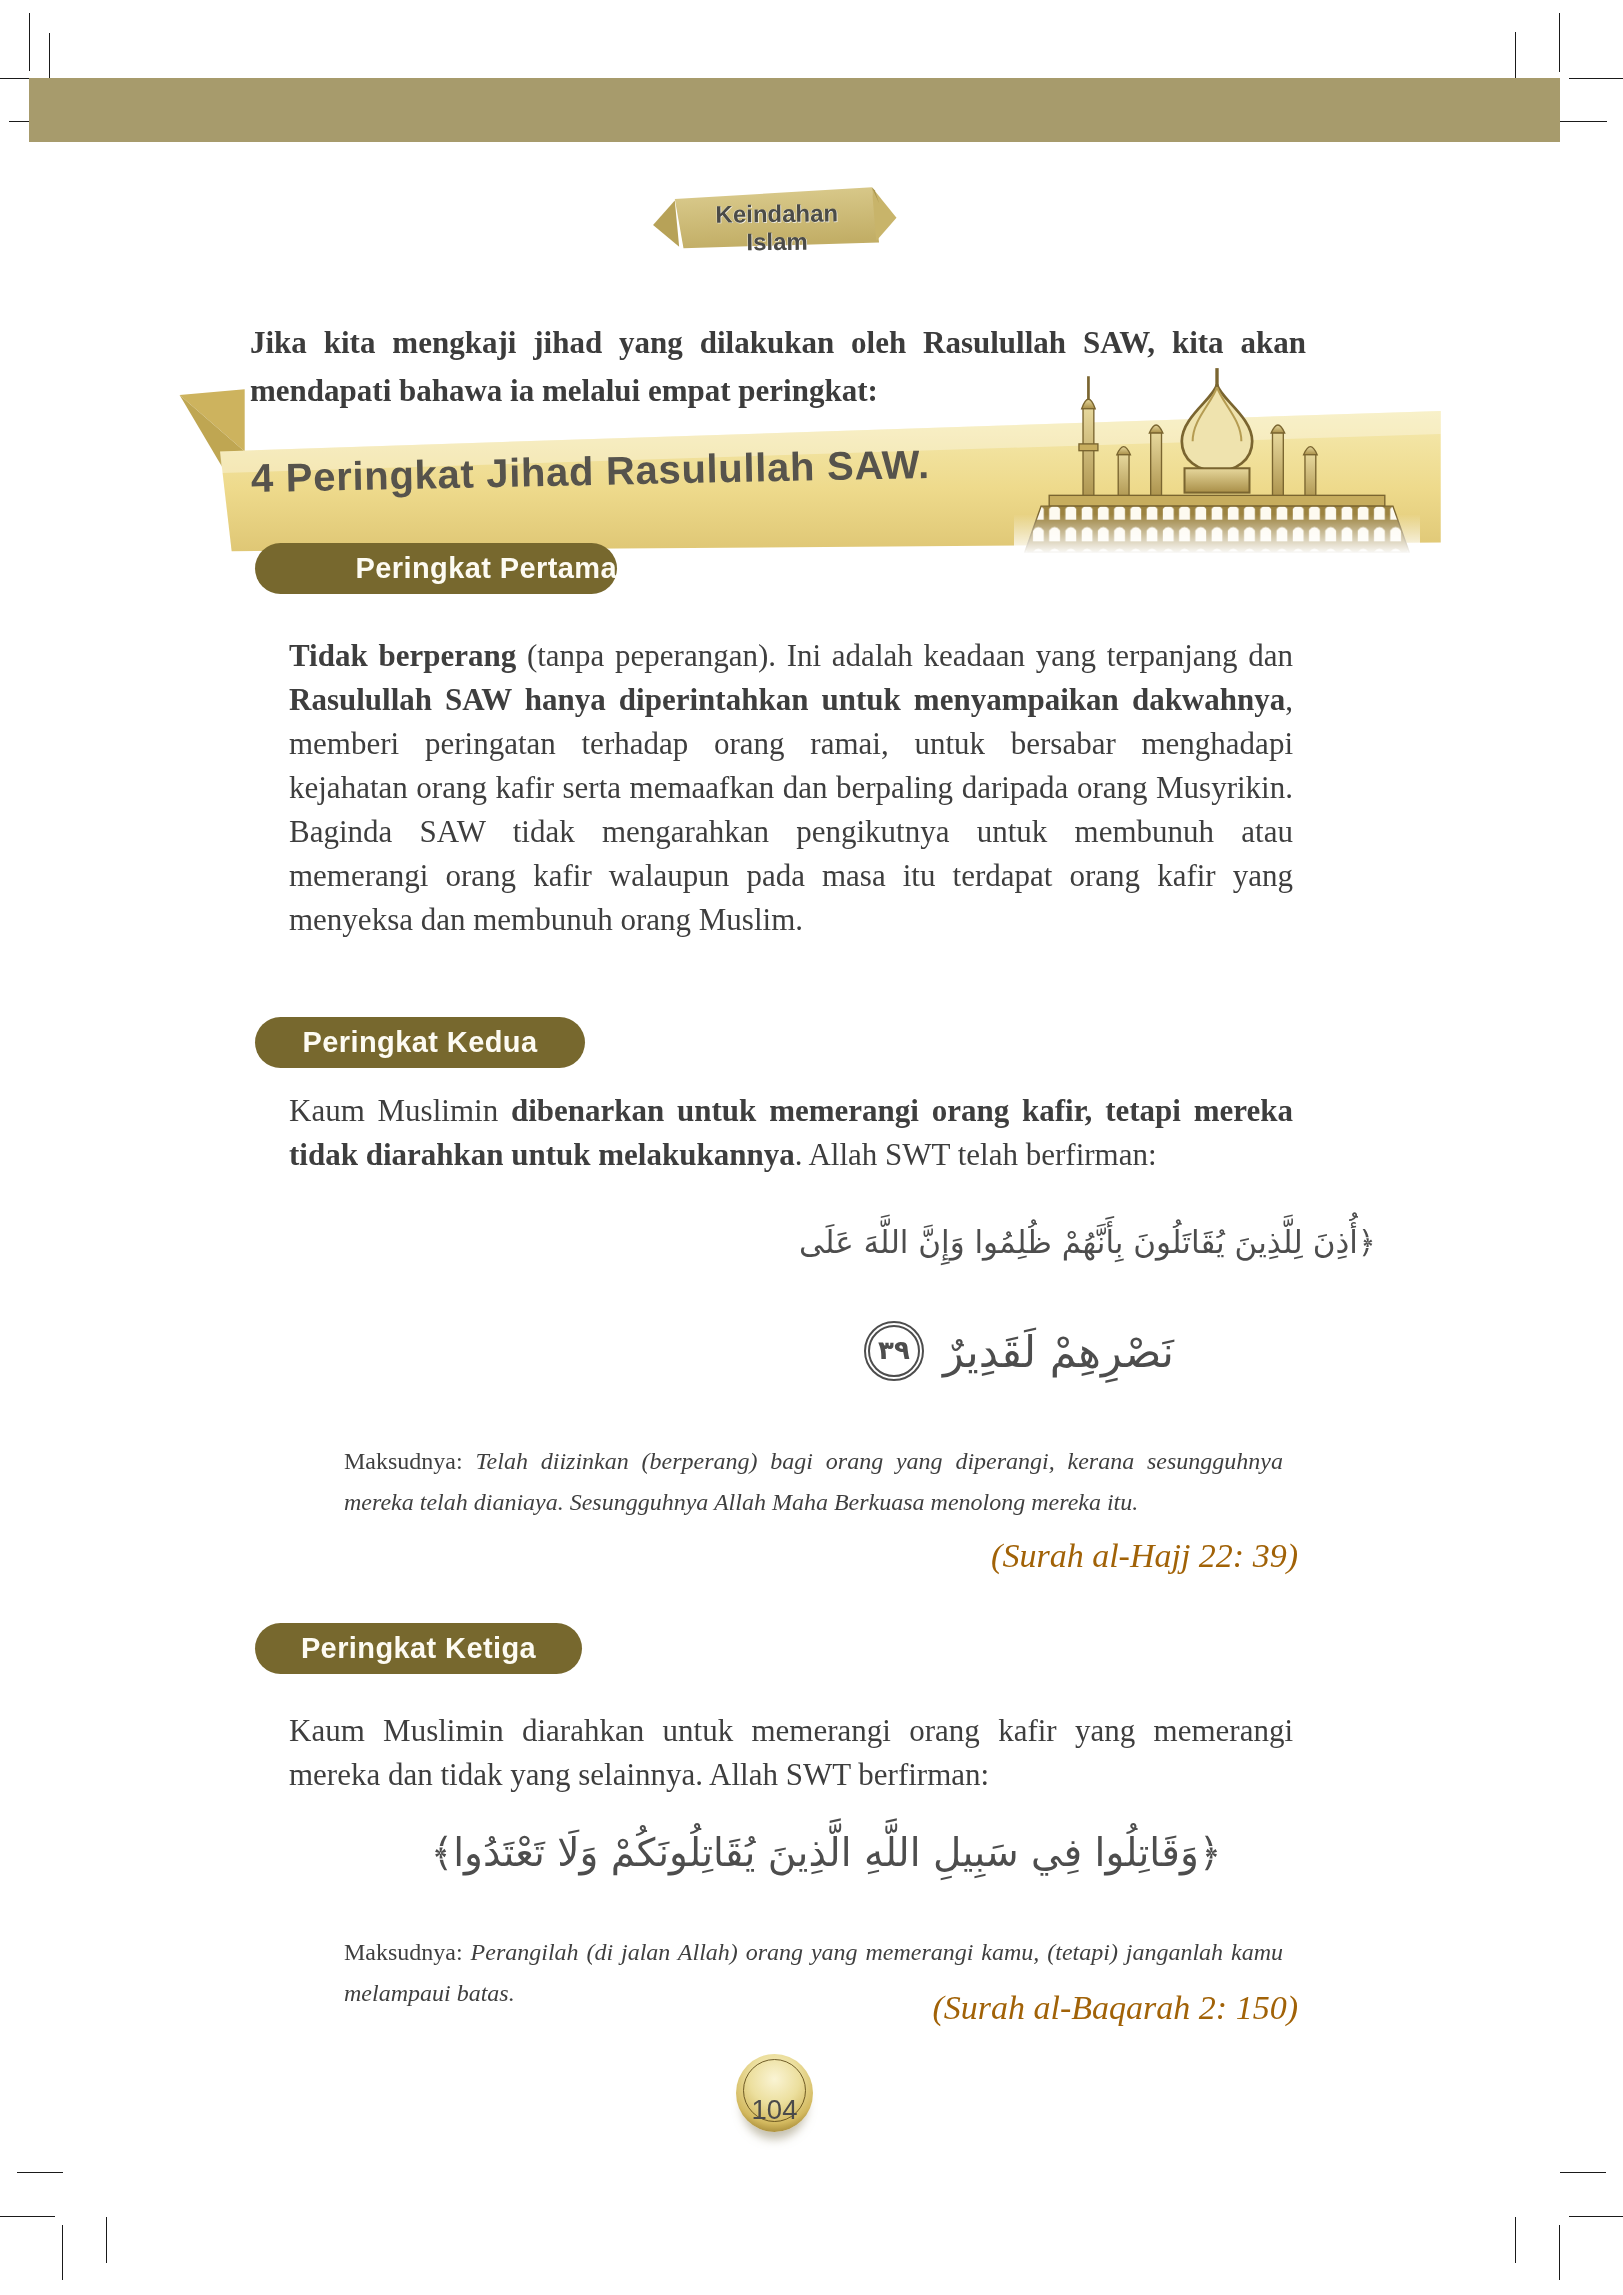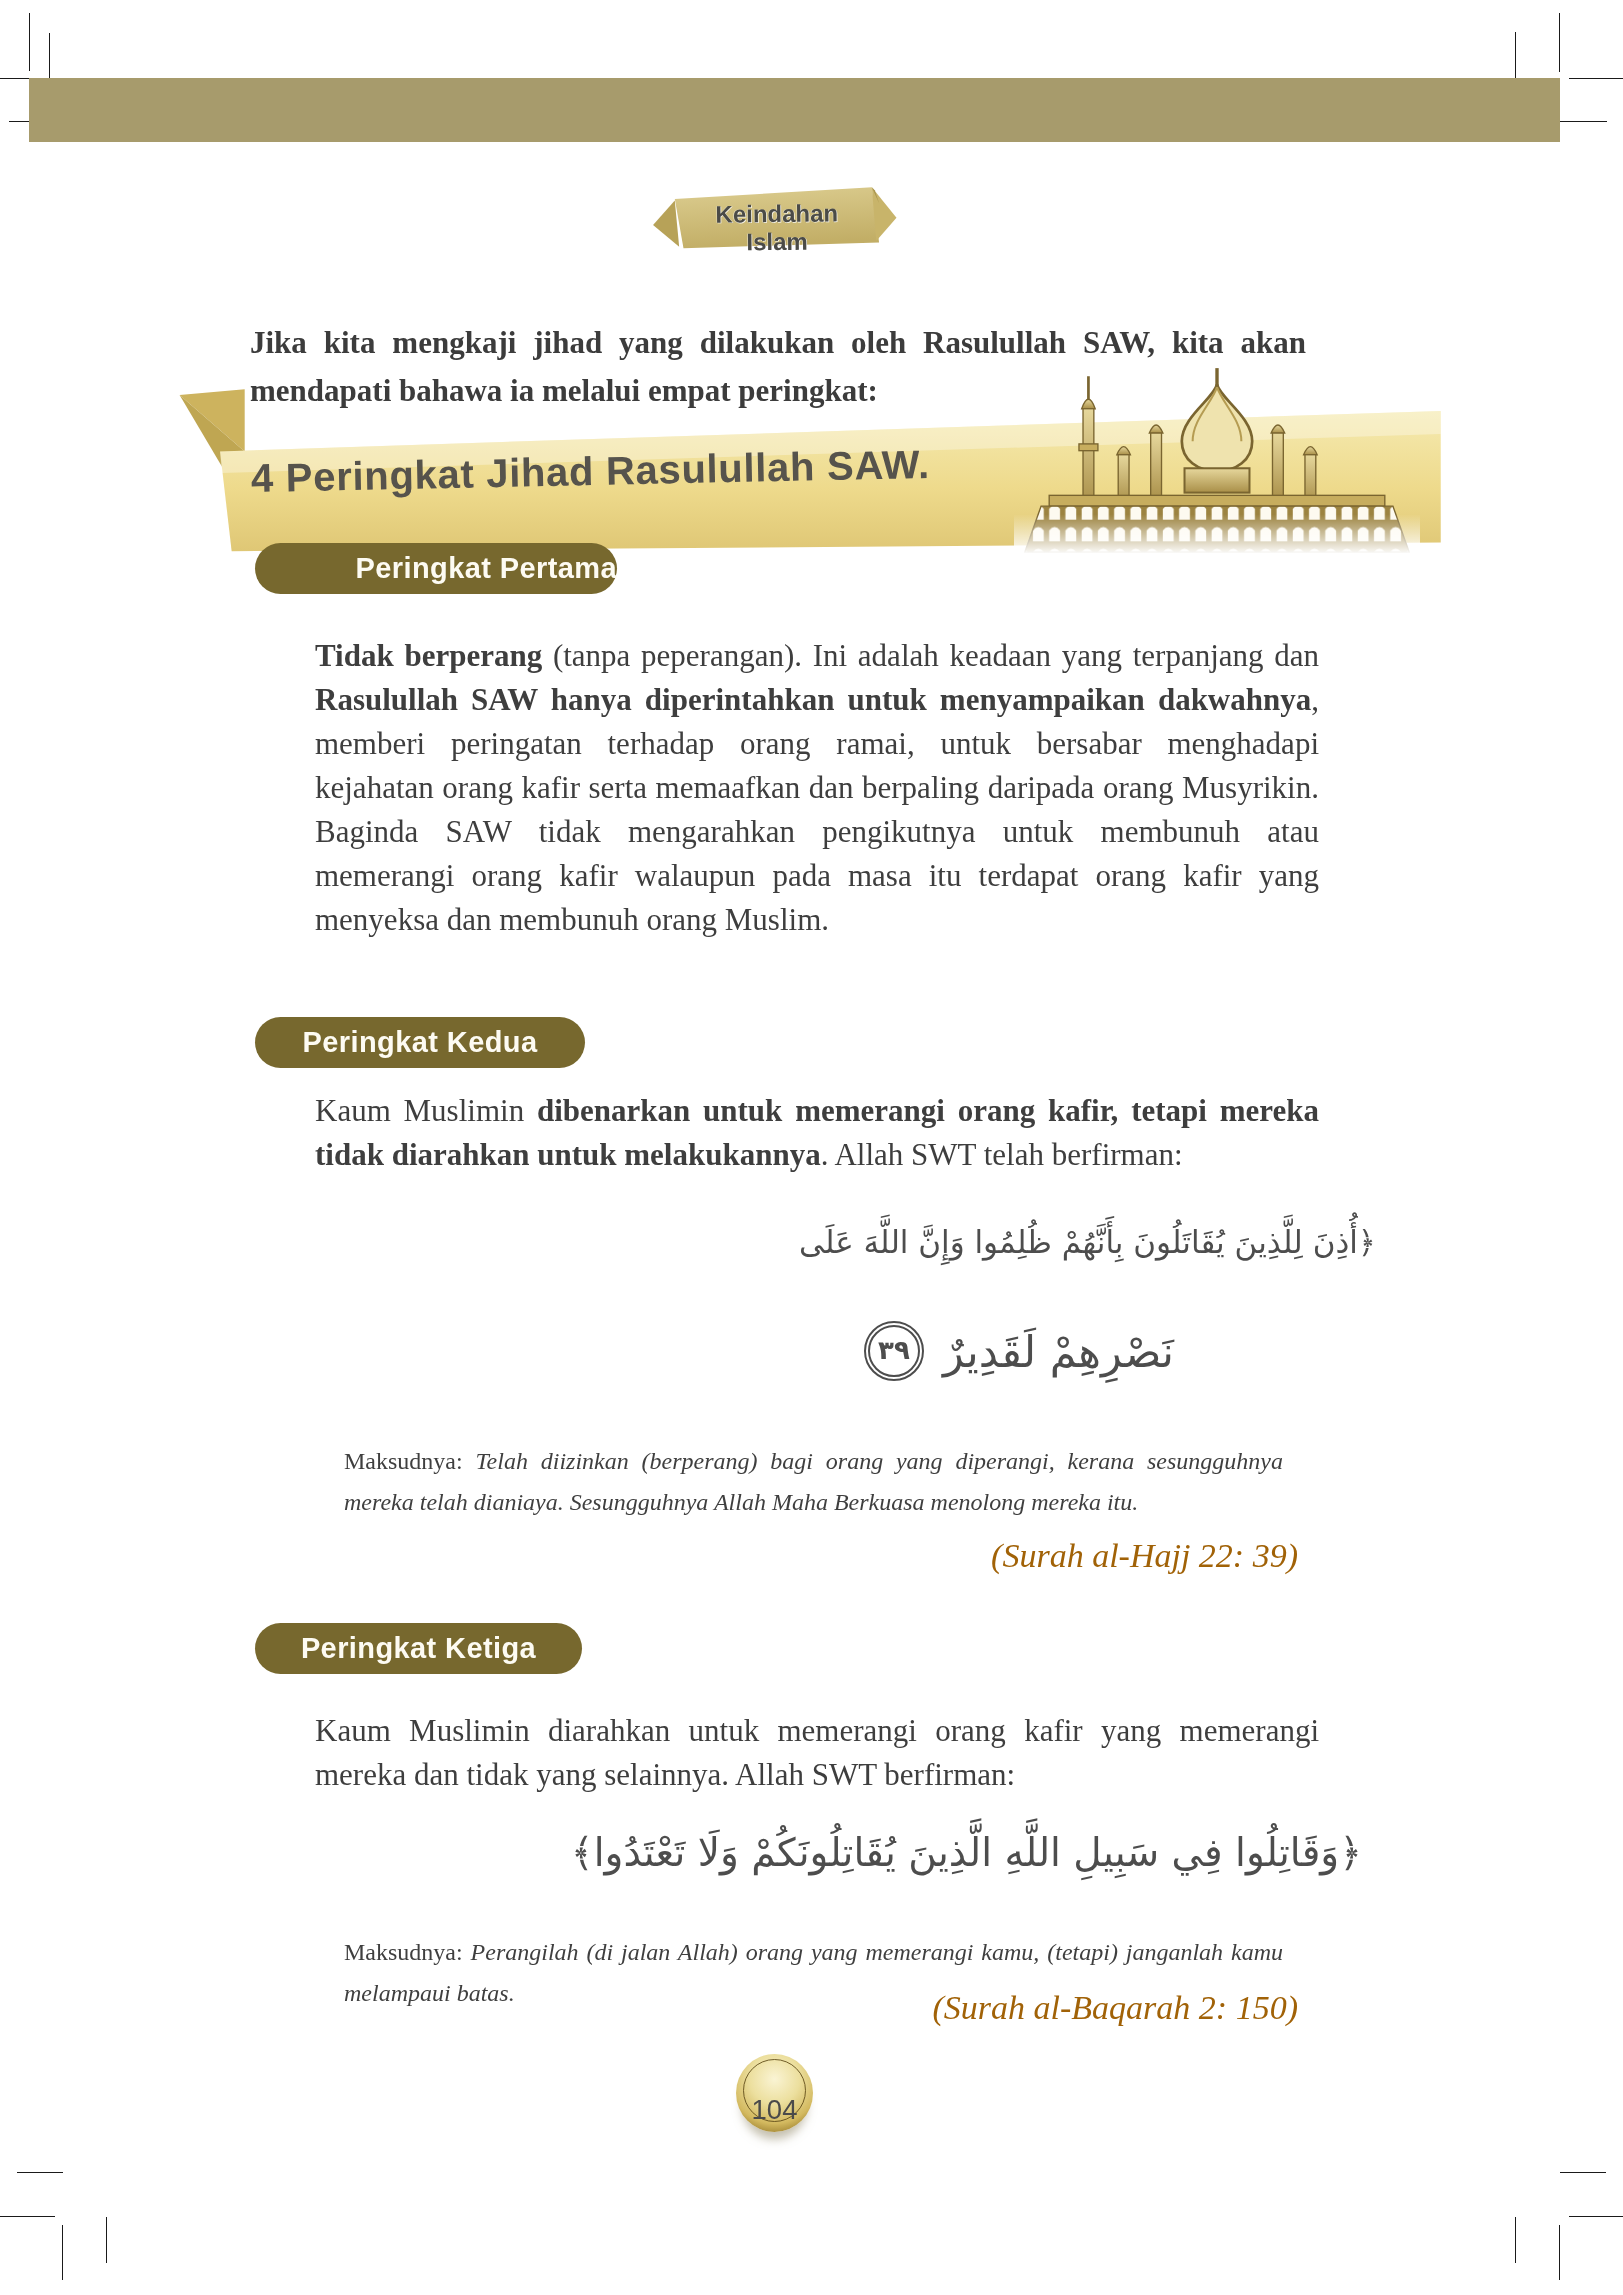--- a/index.html
+++ b/index.html
@@ -41,36 +41,36 @@
     position:absolute; height:51px; background:#77682e; border-radius:29px;
     font-family:"Liberation Sans","DejaVu Sans",sans-serif; font-weight:bold; font-size:29px;
     color:#fdfbf2; text-align:center; line-height:51px; letter-spacing:0.4px;
   }
   .pill-1 { left:255px; top:543px;  width:362px;text-align:right; }
   .pill-2 { left:255px; top:1003px; width:330px;margin-top:14px; }
   .pill-3 { left:255px; top:1623px; width:327px; }
 
   
   .body-text {
-    position:absolute; left:315px; width:1004px;
+    position:absolute; left:289px; width:1004px;
     font-size:31px; line-height:44px; text-align:justify; color:#3e3e3e;
   }
   .para-1 { top:603px; }
   .para-2 { top:1058px; }
   .para-3 { top:1678px; }
   .seg-bold { font-weight:bold; }
 
   
   .arabic {
     position:absolute; direction:rtl; unicode-bidi:isolate;
     font-family:"DejaVu Sans",sans-serif; color:#4d4d4d; text-align:right;
   }
   .verse1-l1 { left:420px; top:1192px; width:956px; font-size:31px; line-height:101px; }
   .verse1-l2 { left:406px; top:1302px; width:768px; font-size:43px; line-height:101px; }
-  .verse2    { left:290px; top:1809px; width:1072px; font-size:39px; line-height:87px; }
+  .verse2    { left:290px; top:1809px; width:1072px; font-size:39px; line-height:87px; text-align:center; }
   .verse-end-marker {
     display:inline-block; vertical-align:middle; margin:0 19px 10px 0;
     width:48px; height:48px; border:6.5px double #4d4d4d; border-radius:50%;
     font-size:26px; line-height:46px; text-align:center; font-weight:bold;
   }
 
   
   .translation {
     position:absolute; left:344px; width:939px;
     font-size:24px; line-height:41px; text-align:justify; color:#3f3f3f;

